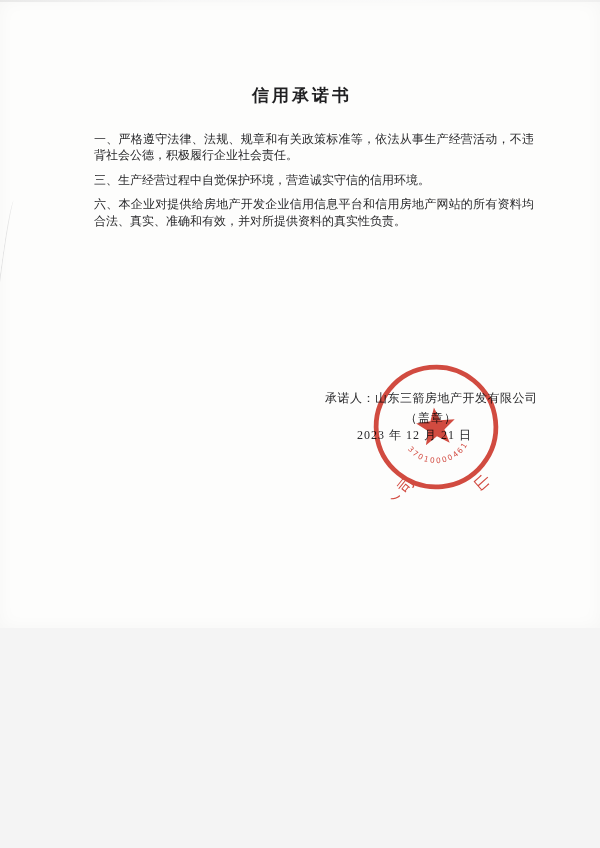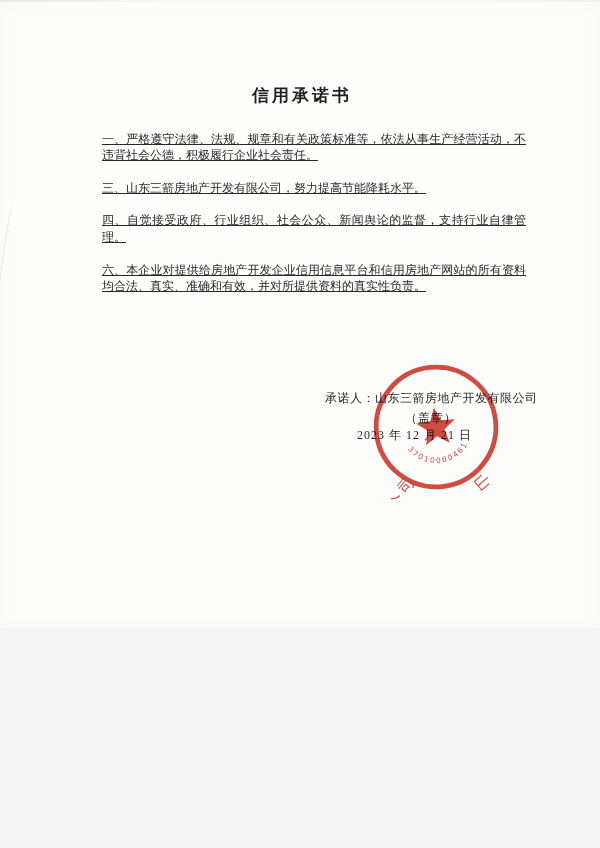--- a/index.html
+++ b/index.html
@@ -45,22 +45,21 @@
     text-align:justify;
     margin:0 0 6px 0;
   }
   .company-underlined{
     padding:0 13px;
     border-bottom:1px solid #2a2a2c;
   }
   .items{margin-left:24px;}
   .item{
     text-align:justify;
-    margin:16px;
-    text-decoration:underline;
+    margin:8px;
   }
   .signature{
     position:absolute;
     left:0;top:0;width:600px;height:848px;
     pointer-events:none;
   }
   .promisor-line{
     position:absolute;left:325px;top:390px;
     font-size:12px;color:#29292b;letter-spacing:.5px;
     white-space:nowrap;
@@ -88,22 +87,21 @@
 <div class="page">
   <div class="scan-edge-top"></div>
   <div class="scan-smudge"></div>
 
   <div class="content">
     <h1 class="doc-title">信用承诺书</h1>
 
 
     <div class="items">
       <p class="item">一、严格遵守法律、法规、规章和有关政策标准等，依法从事生产经营活动，不违背社会公德，积极履行企业社会责任。</p>
-      <p class="item">三、山东三箭房地产开发有限公司，努力提高节能降耗水平。</p>
-      <p class="item">四、自觉接受政府、行业组织、社会公众、新闻舆论的监督，支持行业自律管理。</p>
+      <p class="item">三、生产经营过程中自觉保护环境，营造诚实守信的信用环境。</p>
       <p class="item">六、本企业对提供给房地产开发企业信用信息平台和信用房地产网站的所有资料均合法、真实、准确和有效，并对所提供资料的真实性负责。</p>
     </div>
   </div>
 
   <div class="signature">
     <div class="promisor-line"><span>承诺人：</span><span>山东三箭房地产开发有限公司</span></div>
     <div class="seal-note">（盖章）</div>
     <div class="date-line">2023 年 12 月 21 日</div>
   </div>
 

